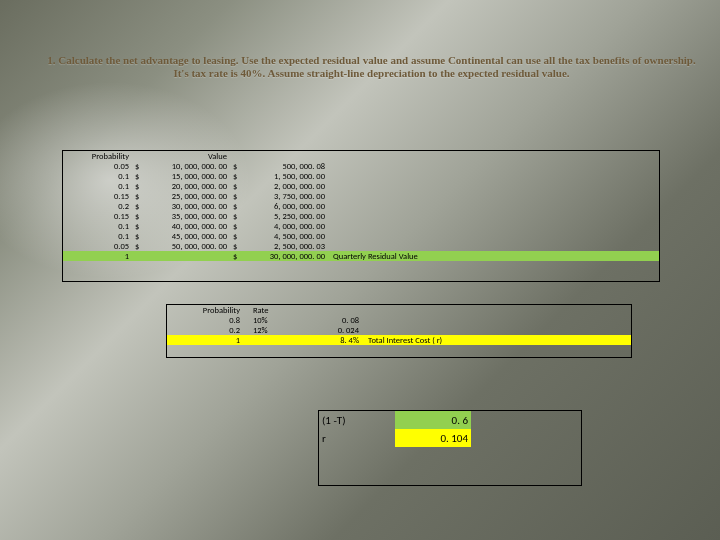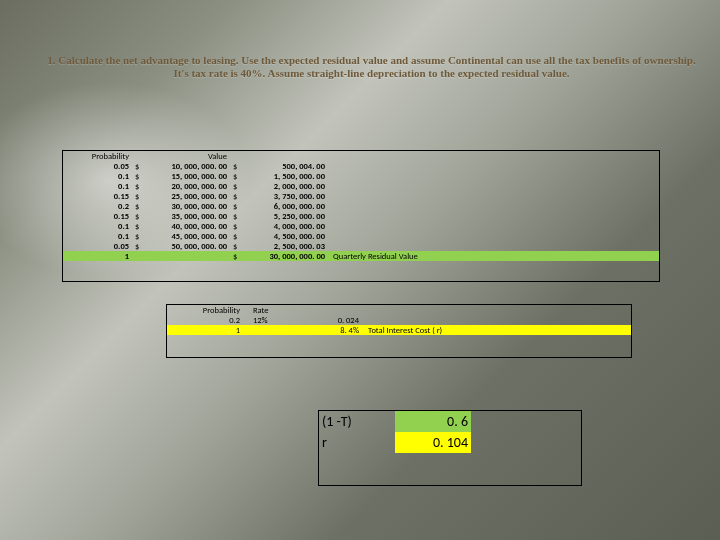--- a/index.html
+++ b/index.html
@@ -52,21 +52,21 @@
     border-collapse: collapse;
     width: 100%;
     font-size: 8.5px;
   }
   .p1table td {
     padding: 0 2px;
     height: 10px;
     vertical-align: middle;
     white-space: nowrap;
   }
-  .p1table .right { text-align: right; font-weight: bold; }
+  .p1table .right { text-align: right; }
   .p1table .cur { text-align: left; width:10px; padding-left:4px;}
   .p1table .head { font-weight: normal; }
   .hl-green { background: #92d050; }
 
   
   .panel2 {
     top: 304px;
     left: 166px;
     width: 464px;
     height: 52px;
@@ -88,21 +88,21 @@
   
   .panel3 {
     top: 410px;
     left: 318px;
     width: 262px;
     height: 74px;
   }
   .p3table {
     border-collapse: collapse;
     width: 100%;
-    font-size: 14px;
+    font-size: 11px;
   }
   .p3table td {
     padding: 2px 3px;
     height: 14px;
     vertical-align: middle;
     white-space: nowrap;
   }
   .p3table .right { text-align: right; }
 </style>
 </head>
@@ -121,21 +121,21 @@
         <td class="right head" style="width:78px">Value</td>
         <td class="cur"></td>
         <td class="right" style="width:78px"></td>
         <td></td>
       </tr>
       <tr>
             <td class="right">0.05</td>
             <td class="cur">$</td>
             <td class="right">10, 000, 000. 00</td>
             <td class="cur">$</td>
-            <td class="right">500, 004. 00</td>
+            <td class="right">500, 000. 08</td>
             <td></td>
           </tr>
       <tr>
             <td class="right">0.1</td>
             <td class="cur">$</td>
             <td class="right">15, 000, 000. 00</td>
             <td class="cur">$</td>
             <td class="right">1, 500, 000. 00</td>
             <td></td>
           </tr>
@@ -210,20 +210,26 @@
   <div class="panel panel2">
     <table class="p2table">
       <tbody>
           <tr>
         <td class="right" style="width:70px">Probability</td>
         <td style="width:50px;padding-left:10px">Rate</td>
         <td class="right" style="width:50px"></td>
         <td></td>
       </tr>
       <tr>
+        <td class="right">0.8</td>
+        <td style="padding-left:10px">10%</td>
+        <td class="right">0. 08</td>
+        <td></td>
+      </tr>
+      <tr>
         <td class="right">0.2</td>
         <td style="padding-left:10px">12%</td>
         <td class="right">0. 024</td>
         <td></td>
       </tr>
       <tr class="hl-yellow">
         <td class="right">1</td>
         <td></td>
         <td class="right">8. 4%</td>
         <td style="padding-left:6px">Total Interest Cost ( r)</td>

